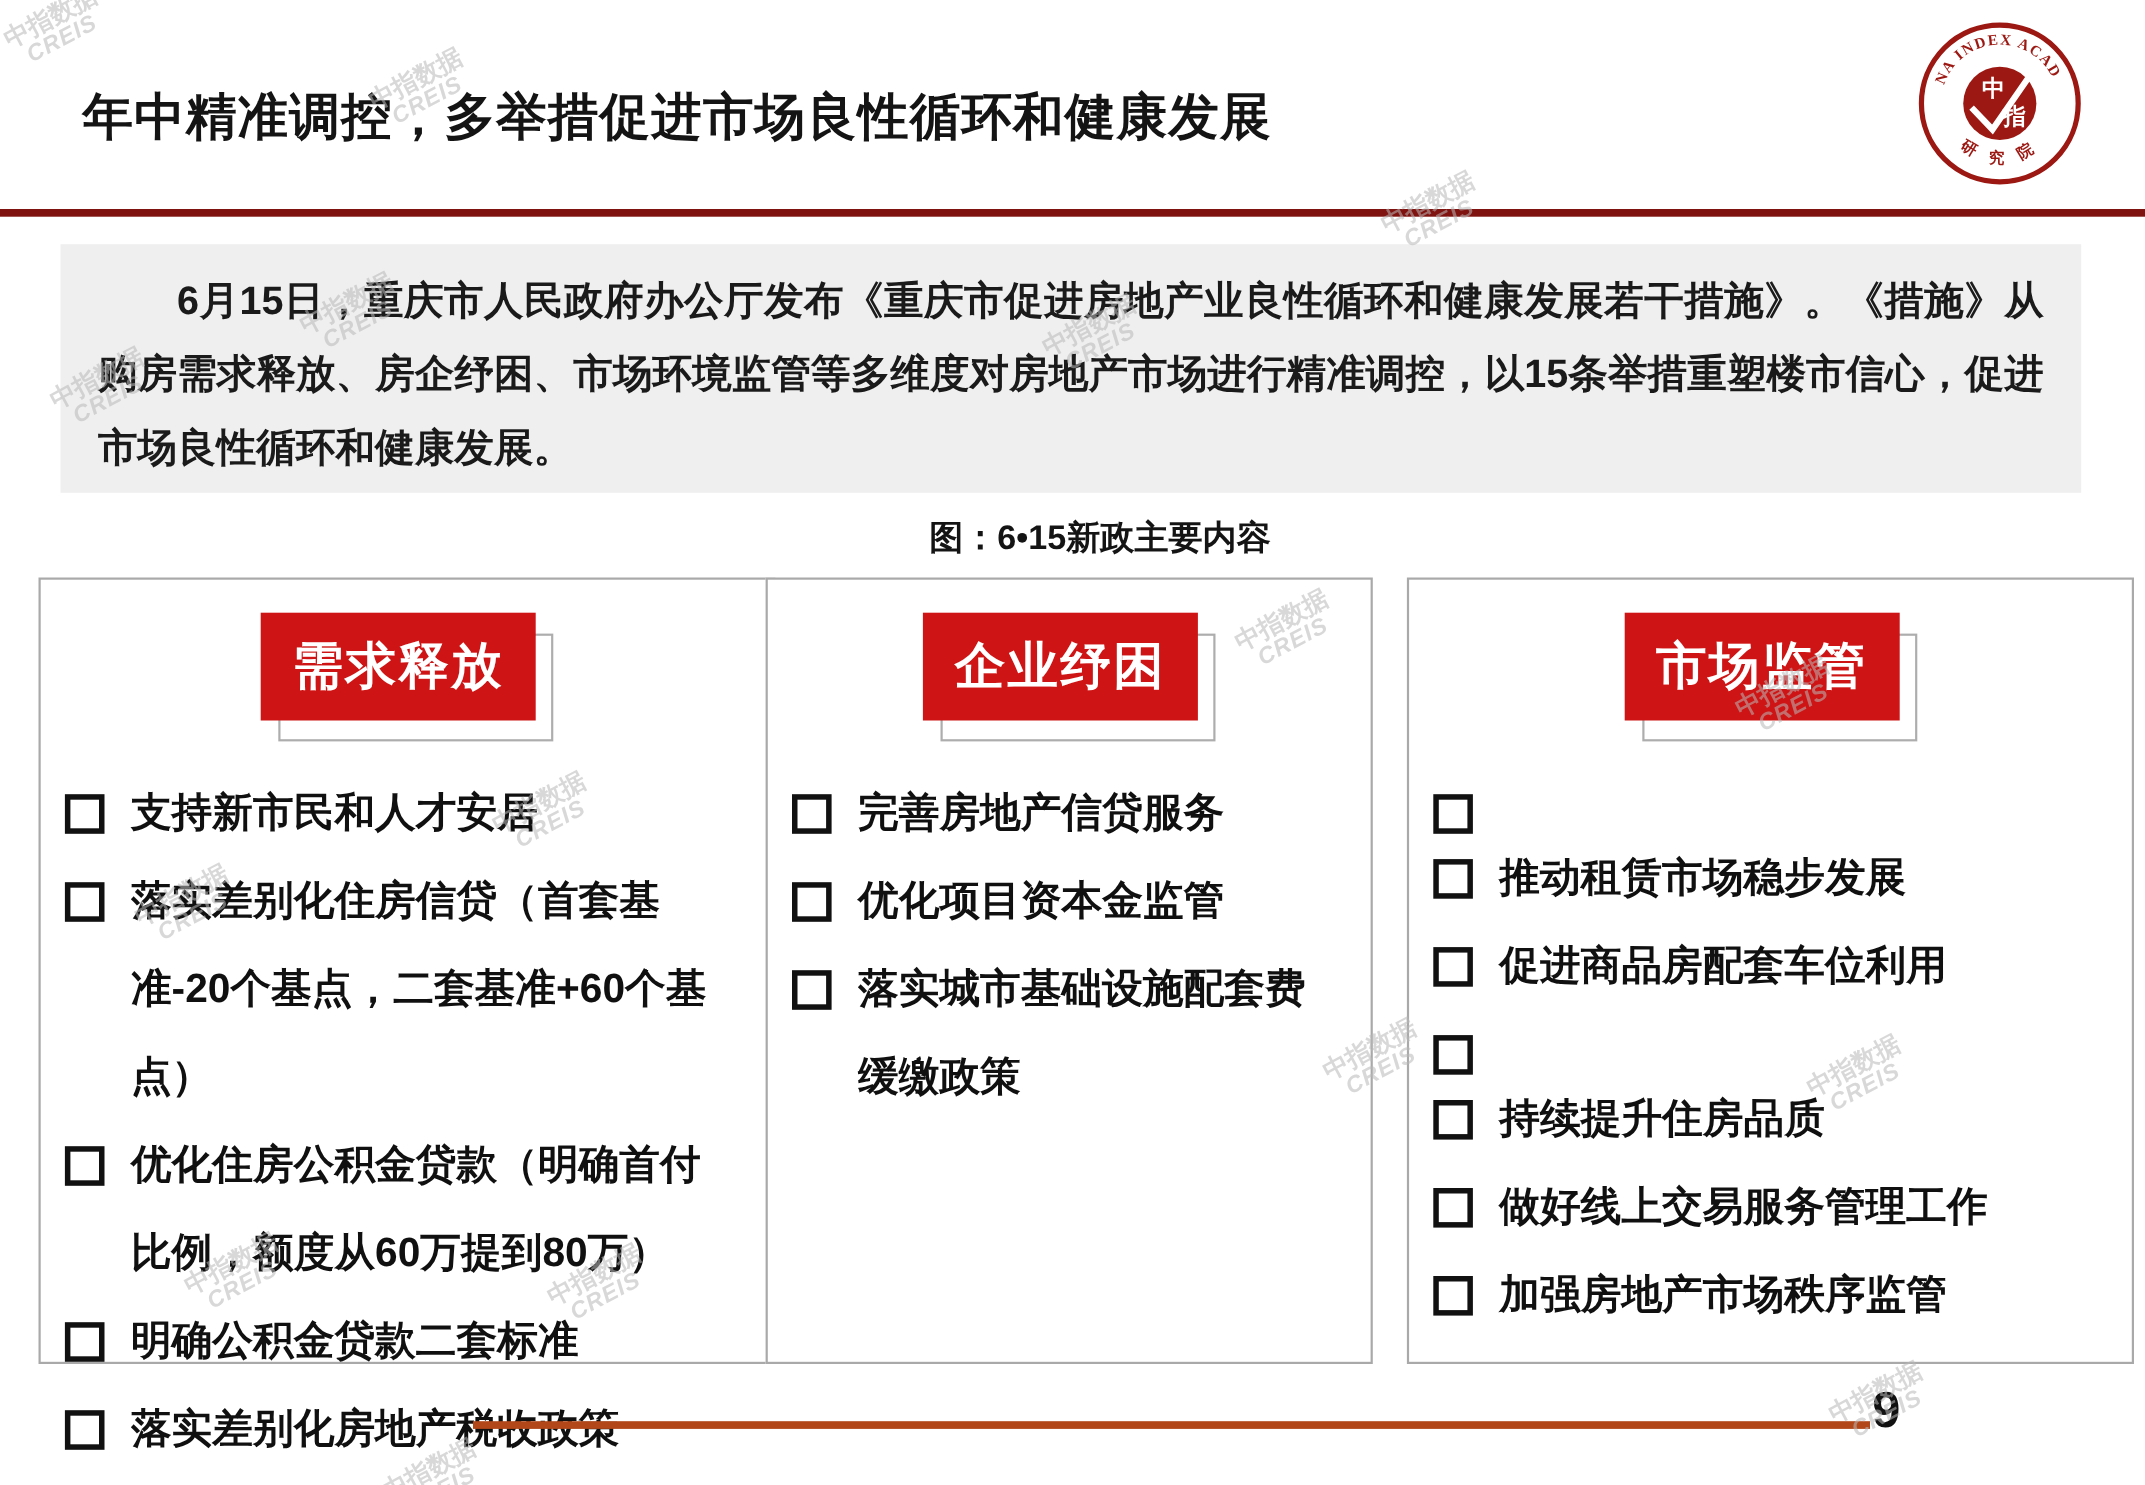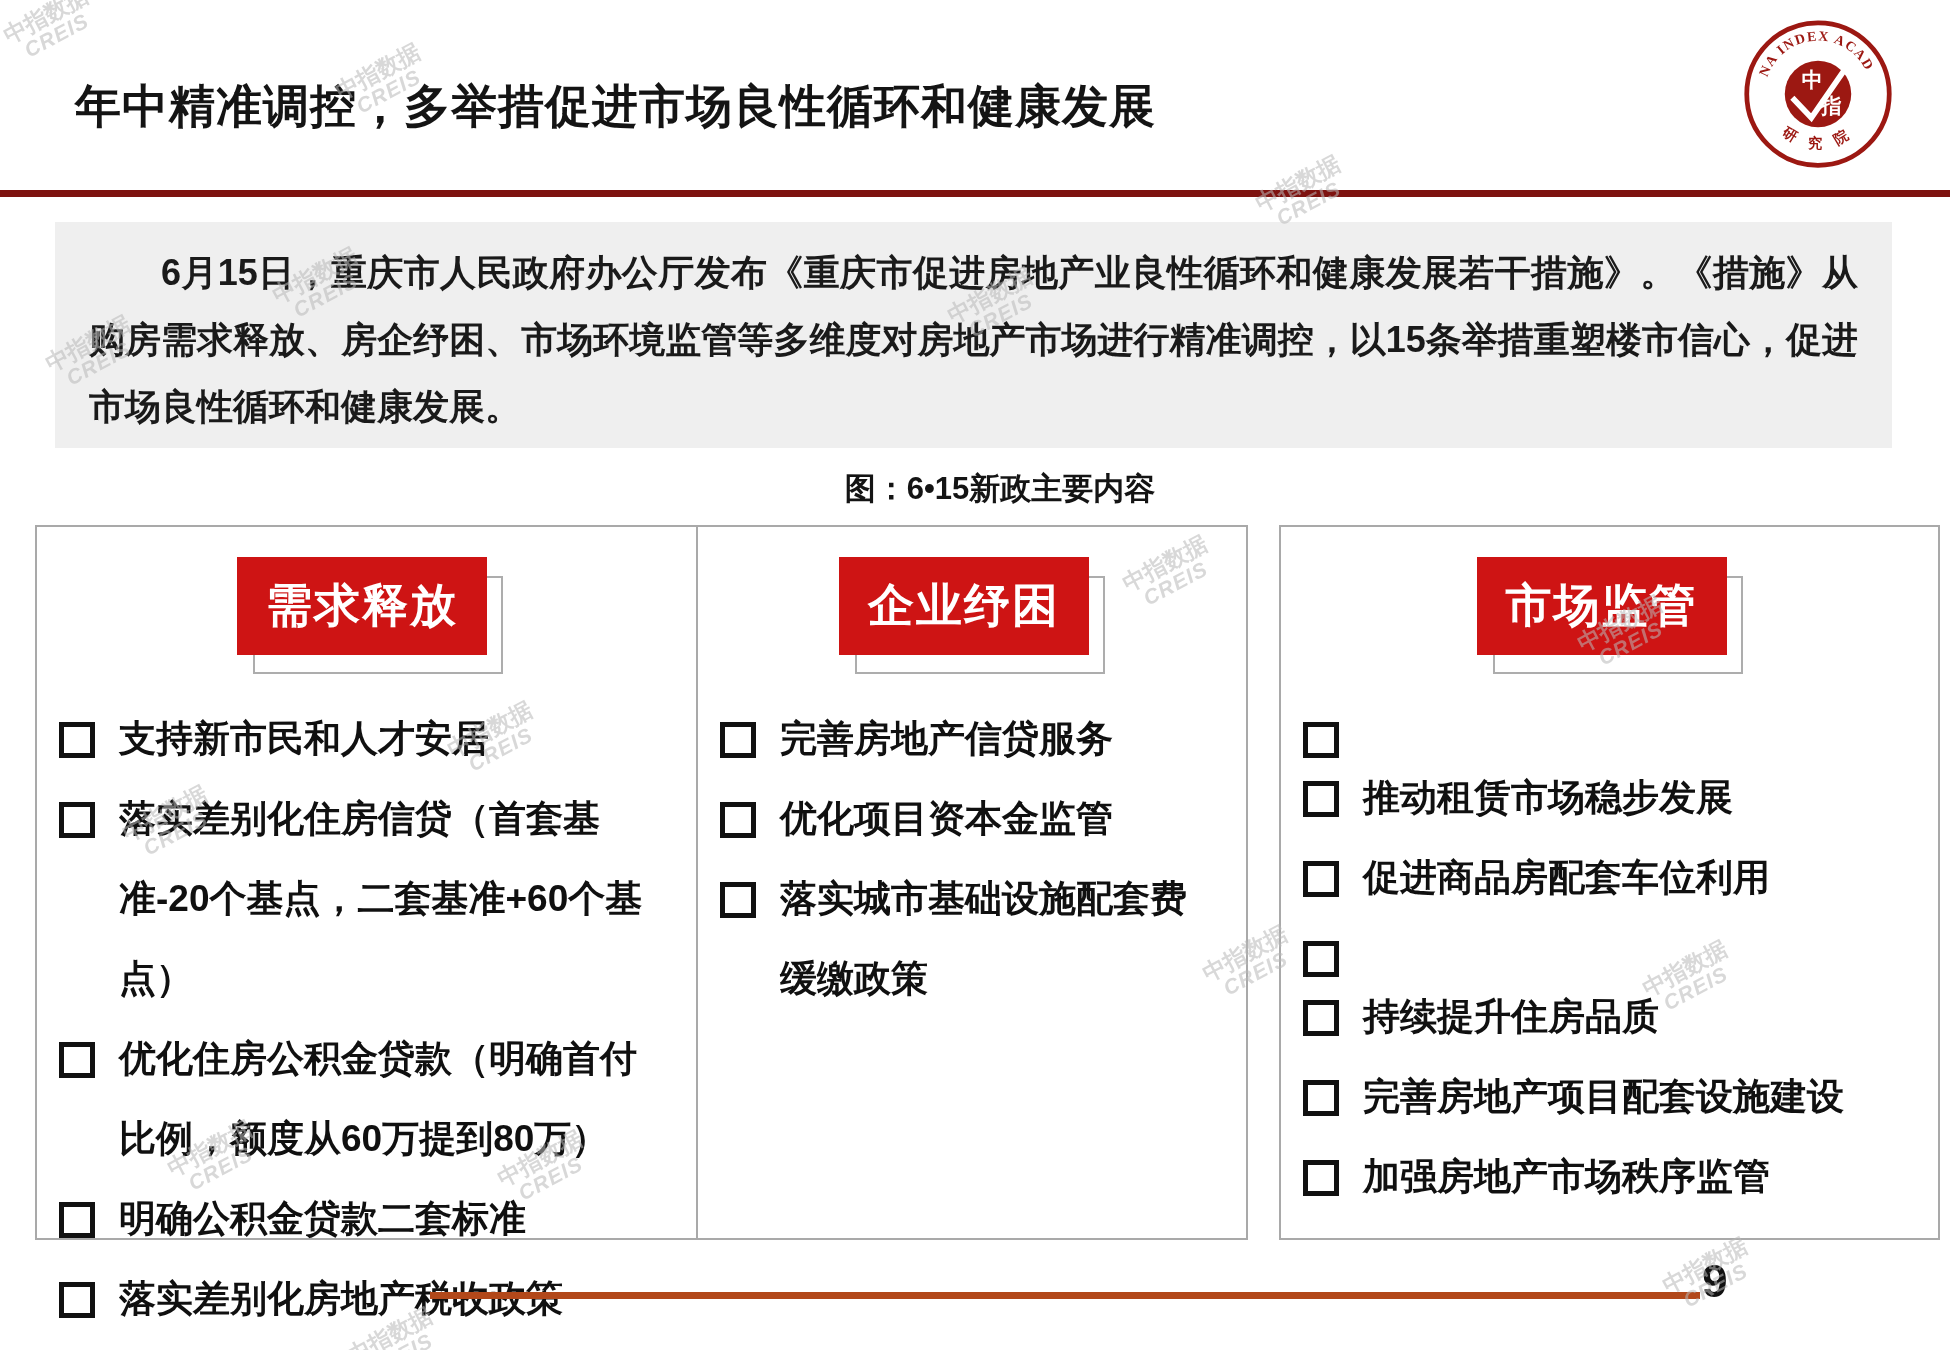--- a/index.html
+++ b/index.html
@@ -161,21 +161,21 @@
         </li>
       <li>
           <span class="bullet"></span>
         </li>
       <li>
           <span class="bullet"></span>
           <span class="itxt">持续提升住房品质</span>
         </li>
       <li>
           <span class="bullet"></span>
-          <span class="itxt">完善房地产项目配套设施建设</span>
+          <span class="itxt">做好线上交易服务管理工作</span>
         </li>
       <li>
           <span class="bullet"></span>
           <span class="itxt">加强房地产市场秩序监管</span>
         </li>
     </ul>
   </div>
 
   <div class="footer-line"></div>
   <div class="page-num">9</div>

